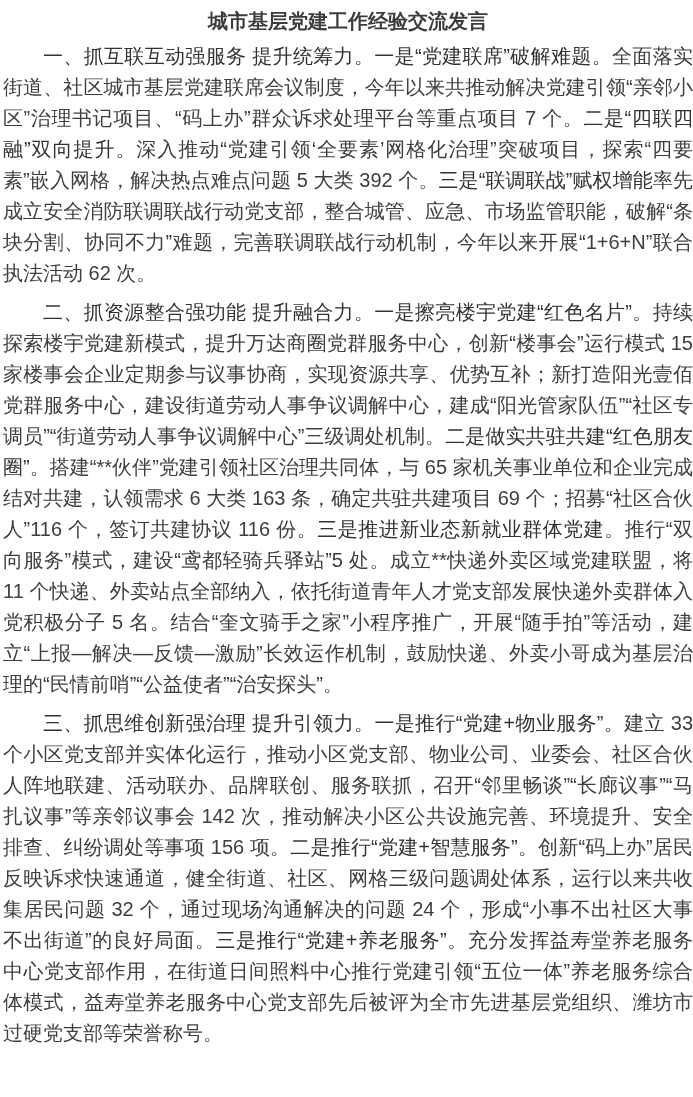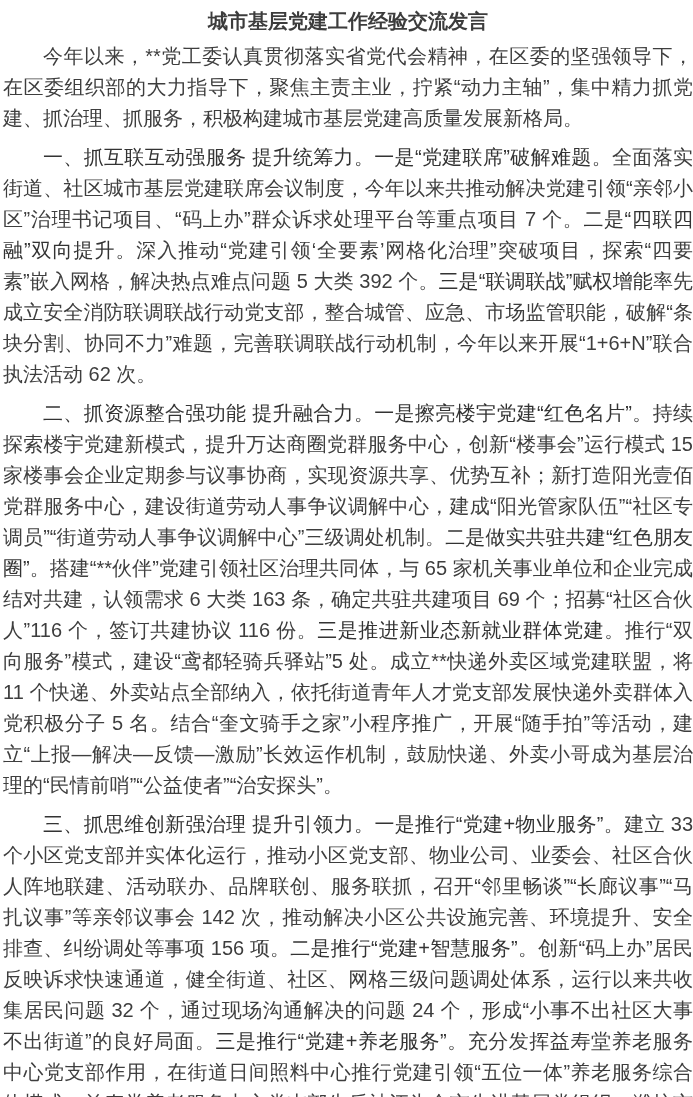--- a/index.html
+++ b/index.html
@@ -35,18 +35,17 @@
     font-weight: normal;
     color: #333333;
   }
 </style>
 </head>
 <body style="background: rgb(255, 255, 255);">
 
 <div class="page" style="color: rgb(62, 62, 62);">
   <h1 class="doc-title">城市基层党建工作经验交流发言</h1>
   <div class="doc-body" id="doc-body">
-      <p><span>今年以来，**党工委认真贯彻落实省党代会精神，在区委的坚强领导下，在区委组织部的大力指导下，聚焦主责主业，拧紧“动力主轴”，集中精力抓党建、抓治理、抓服务，积极构建城市基层党建高质量发展新格局。</span></p>
       <p><b style="color: rgb(51, 51, 51);">一、抓互联互动强服务 提升统筹力。</b><b style="color: rgb(51, 51, 51);">一是“党建联席”破解难题。</b><span>全面落实街道、社区城市基层党建联席会议制度，今年以来共推动解决党建引领“亲邻小区”治理书记项目、“码上办”群众诉求处理平台等重点项目 7 个。</span><b style="color: rgb(51, 51, 51);">二是“四联四融”双向提升。</b><span>深入推动“党建引领‘全要素’网格化治理”突破项目，探索“四要素”嵌入网格，解决热点难点问题 5 大类 392 个。</span><b style="color: rgb(51, 51, 51);">三是“联调联战”赋权增能</b><span>率先成立安全消防联调联战行动党支部，整合城管、应急、市场监管职能，破解“条块分割、协同不力”难题，完善联调联战行动机制，今年以来开展“1+6+N”联合执法活动 62 次。</span></p>
       <p><b style="color: rgb(51, 51, 51);">二、抓资源整合强功能 提升融合力。</b><b style="color: rgb(51, 51, 51);">一是擦亮楼宇党建“红色名片”。</b><span>持续探索楼宇党建新模式，提升万达商圈党群服务中心，创新“楼事会”运行模式 15 家楼事会企业定期参与议事协商，实现资源共享、优势互补；新打造阳光壹佰党群服务中心，建设街道劳动人事争议调解中心，建成“阳光管家队伍”“社区专调员”“街道劳动人事争议调解中心”三级调处机制。</span><b style="color: rgb(51, 51, 51);">二是做实共驻共建“红色朋友圈”。</b><span>搭建“**伙伴”党建引领社区治理共同体，与 65 家机关事业单位和企业完成结对共建，认领需求 6 大类 163 条，确定共驻共建项目 69 个；招募“社区合伙人”116 个，签订共建协议 116 份。</span><b style="color: rgb(51, 51, 51);">三是推进新业态新就业群体党建。</b><span>推行“双向服务”模式，建设“鸢都轻骑兵驿站”5 处。成立**快递外卖区域党建联盟，将 11 个快递、外卖站点全部纳入，依托街道青年人才党支部发展快递外卖群体入党积极分子 5 名。结合“奎文骑手之家”小程序推广，开展“随手拍”等活动，建立“上报—解决—反馈—激励”长效运作机制，鼓励快递、外卖小哥成为基层治理的“民情前哨”“公益使者”“治安探头”。</span></p>
       <p><b style="color: rgb(51, 51, 51);">三、抓思维创新强治理 提升引领力。</b><b style="color: rgb(51, 51, 51);">一是推行“党建+物业服务”。</b><span>建立 33 个小区党支部并实体化运行，推动小区党支部、物业公司、业委会、社区合伙人阵地联建、活动联办、品牌联创、服务联抓，召开“邻里畅谈”“长廊议事”“马扎议事”等亲邻议事会 142 次，推动解决小区公共设施完善、环境提升、安全排查、纠纷调处等事项 156 项。</span><b style="color: rgb(51, 51, 51);">二是推行“党建+智慧服务”。</b><span>创新“码上办”居民反映诉求快速通道，健全街道、社区、网格三级问题调处体系，运行以来共收集居民问题 32 个，通过现场沟通解决的问题 24 个，形成“小事不出社区大事不出街道”的良好局面。</span><b style="color: rgb(51, 51, 51);">三是推行“党建+养老服务”。</b><span>充分发挥益寿堂养老服务中心党支部作用，在街道日间照料中心推行党建引领“五位一体”养老服务综合体模式，益寿堂养老服务中心党支部先后被评为全市先进基层党组织、潍坊市过硬党支部等荣誉称号。</span></p>
     </div>
 </div>
 
 </body></html>

